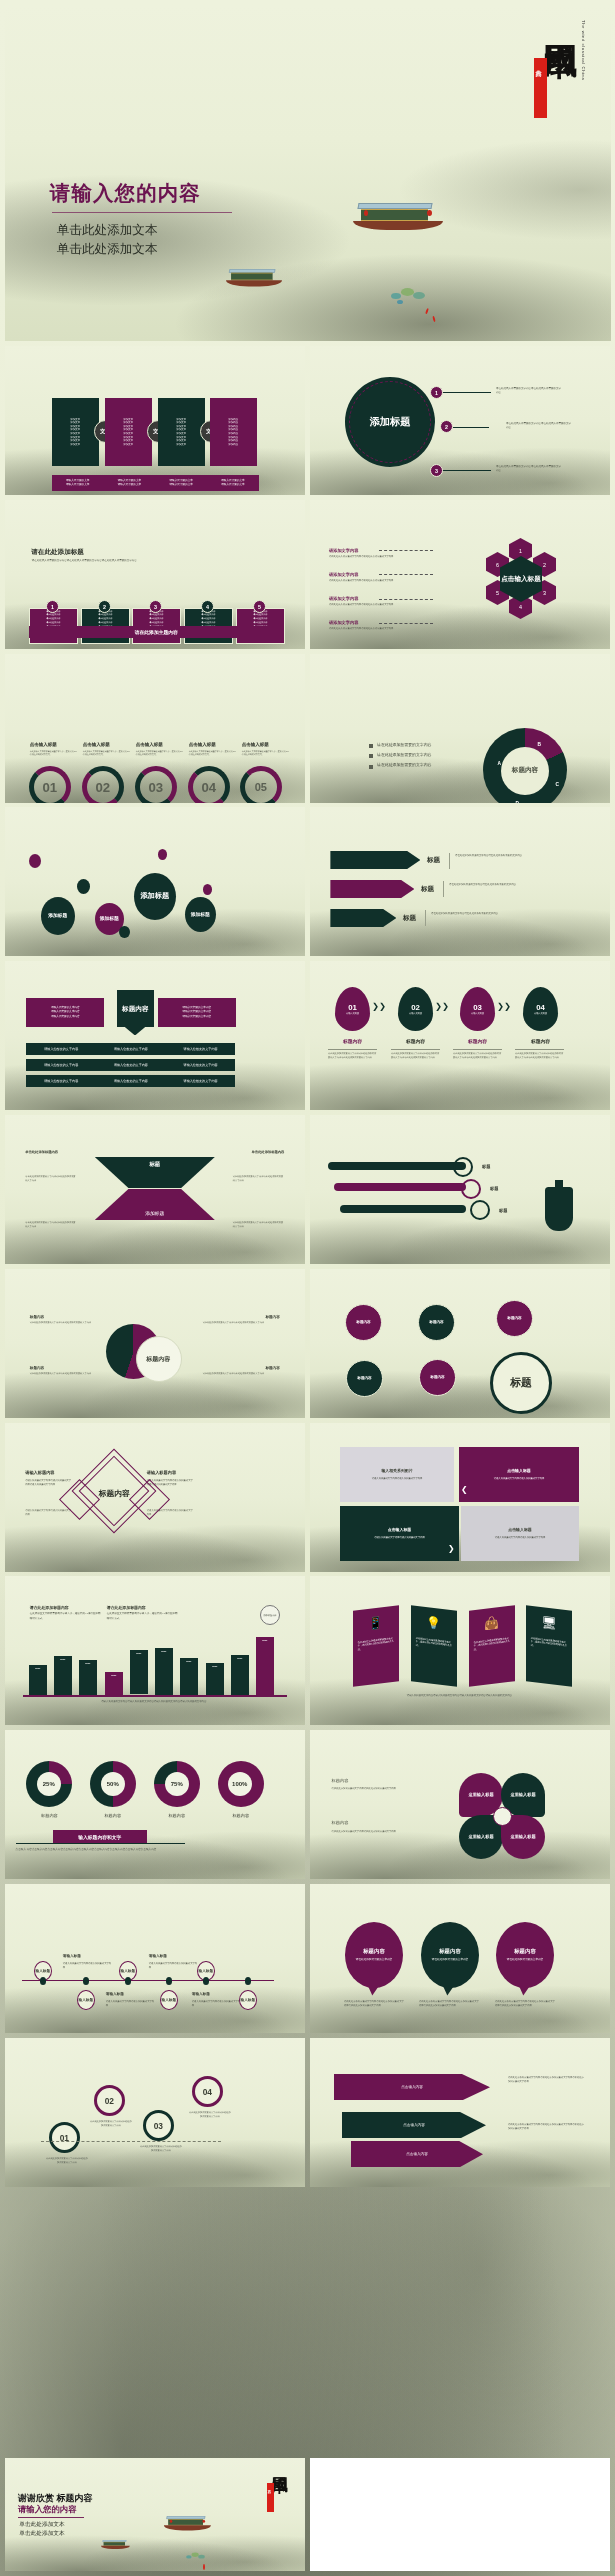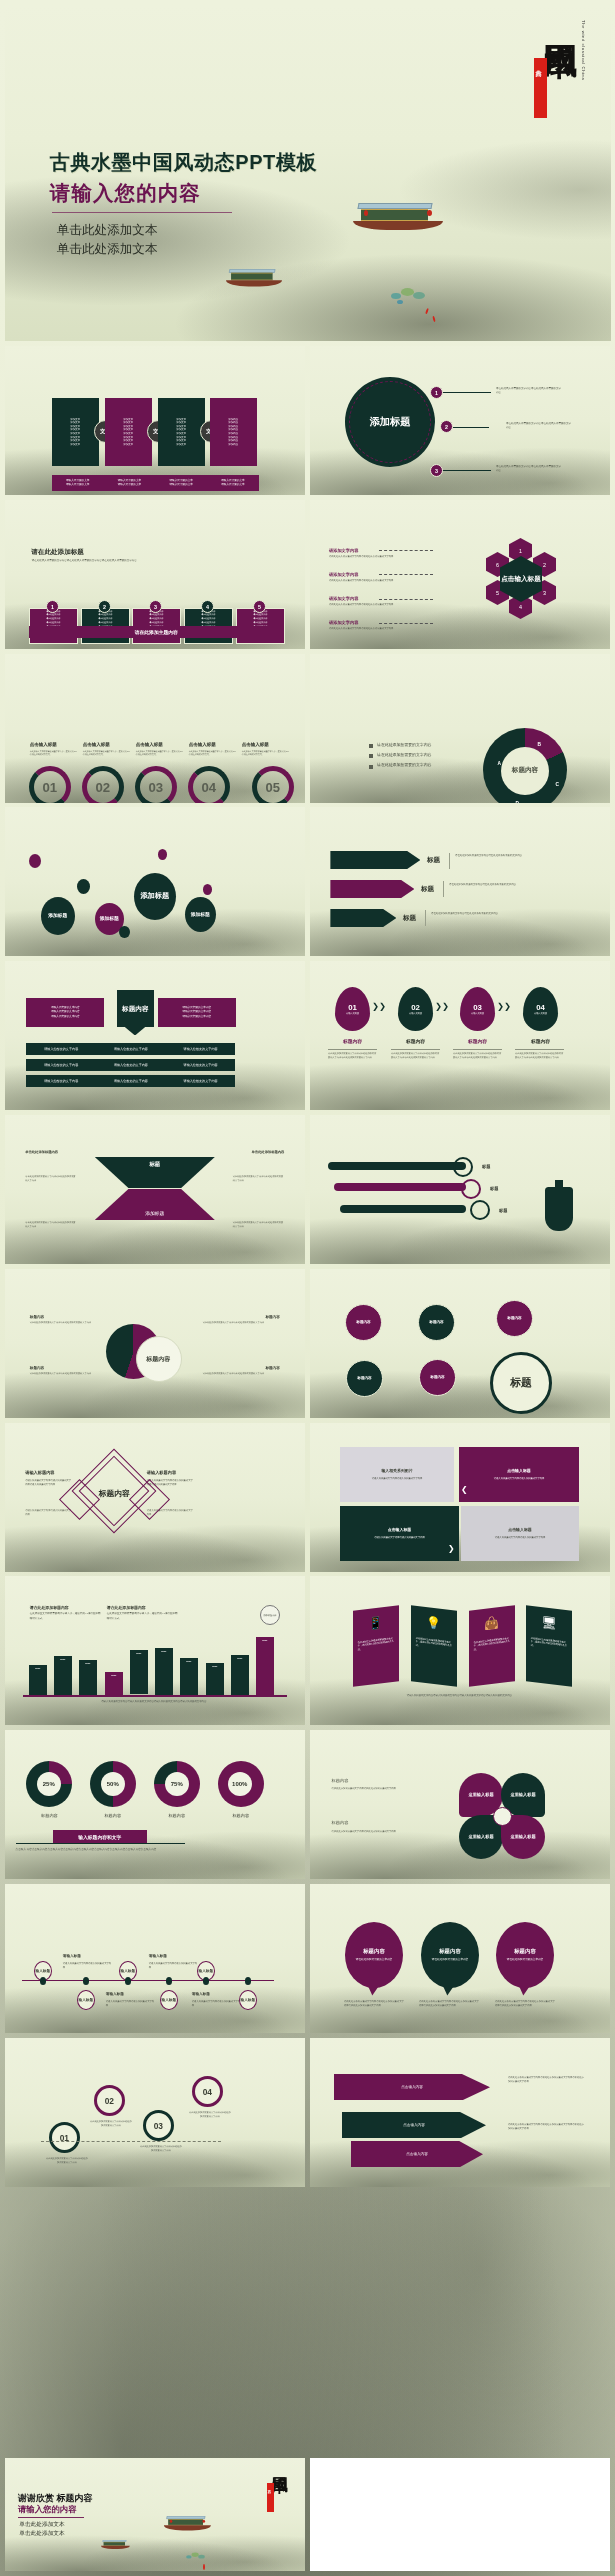--- a/index.html
+++ b/index.html
@@ -54,21 +54,20 @@
   .flexc{ display:flex; align-items:center; justify-content:center; text-align:center;}
   .col{ display:flex; flex-direction:column;}
 </style>
 </head>
 <body>
 
 <div class="ink-bg"></div>
 
 <div class="slide cover">
   <div class="bg"></div>
-  <div class="cover-title">古典水墨中国风动态PPT模板</div>
   <div class="cover-sub">请输入您的内容</div>
   <div class="cover-rule"></div>
   <div class="cover-lines">
     <div>单击此处添加文本</div>
     <div>单击此处添加文本</div>
   </div>
   <div class="stamp">
     <div class="en">The wind classical China</div>
     <div class="cn">中國風</div>
     <div class="seal">
@@ -252,21 +251,21 @@
       <div style="position:absolute;left:78px;top:96px;width:47px;font-size:2px;color:#55594d;line-height:1.7;">在此添加正文并根据需要调整字体大小，建议采用1.5倍行距和两端对齐方式。</div>
       <div class="pa circ" style="left:77px;top:112px;width:42px;height:42px;border:5.4px solid #10302a;border-bottom-color:#6b1450;border-left-color:#6b1450;font-size:13.2px;font-weight:bold;color:#5a5f52;">02</div>
       <div style="position:absolute;left:131px;top:88px;font-size:4.5px;font-weight:bold;color:#2c3128;">点击输入标题</div>
       <div style="position:absolute;left:131px;top:96px;width:47px;font-size:2px;color:#55594d;line-height:1.7;">在此添加正文并根据需要调整字体大小，建议采用1.5倍行距和两端对齐方式。</div>
       <div class="pa circ" style="left:130px;top:112px;width:42px;height:42px;border:5.4px solid #6b1450;border-bottom-color:#10302a;border-left-color:#10302a;font-size:13.2px;font-weight:bold;color:#5a5f52;">03</div>
       <div style="position:absolute;left:184px;top:88px;font-size:4.5px;font-weight:bold;color:#2c3128;">点击输入标题</div>
       <div style="position:absolute;left:184px;top:96px;width:47px;font-size:2px;color:#55594d;line-height:1.7;">在此添加正文并根据需要调整字体大小，建议采用1.5倍行距和两端对齐方式。</div>
       <div class="pa circ" style="left:183px;top:112px;width:42px;height:42px;border:5.4px solid #10302a;border-bottom-color:#6b1450;border-left-color:#6b1450;font-size:13.2px;font-weight:bold;color:#5a5f52;">04</div>
       <div style="position:absolute;left:237px;top:88px;font-size:4.5px;font-weight:bold;color:#2c3128;">点击输入标题</div>
       <div style="position:absolute;left:237px;top:96px;width:47px;font-size:2px;color:#55594d;line-height:1.7;">在此添加正文并根据需要调整字体大小，建议采用1.5倍行距和两端对齐方式。</div>
-      <div class="pa circ" style="left:247px;top:112px;width:42px;height:42px;border:5.4px solid #6b1450;border-bottom-color:#10302a;border-left-color:#10302a;font-size:13px;font-weight:bold;color:#5a5f52;">05</div>
+      <div class="pa circ" style="left:235px;top:112px;width:42px;height:42px;border:5.4px solid #6b1450;border-bottom-color:#10302a;border-left-color:#10302a;font-size:11px;font-weight:bold;color:#5a5f52;">05</div>
     </div>
     <div class="slide" style="left:310px; top:654px; width:300px; height:149px;">
       <div class="bg"></div>
       <div class="pa" style="left:59px;top:90px;width:3.6px;height:3.6px;background:#5a5f52;"></div>
       <div style="position:absolute;left:67px;top:88px;font-size:3.9px;color:#3a3f34;font-family:'Liberation Serif',serif;">请在此处添加您需要的文字内容</div>
       <div class="pa" style="left:59px;top:100px;width:3.6px;height:3.6px;background:#5a5f52;"></div>
       <div style="position:absolute;left:67px;top:98px;font-size:3.9px;color:#3a3f34;font-family:'Liberation Serif',serif;">请在此处添加您需要的文字内容</div>
       <div class="pa" style="left:59px;top:111px;width:3.6px;height:3.6px;background:#5a5f52;"></div>
       <div style="position:absolute;left:67px;top:108px;font-size:3.9px;color:#3a3f34;font-family:'Liberation Serif',serif;">请在此处添加您需要的文字内容</div>
       <div class="pa circ" style="left:173px;top:74px;width:84px;height:84px;background:conic-gradient(#6b1450 0 18%, #10302a 18% 100%);"></div>

